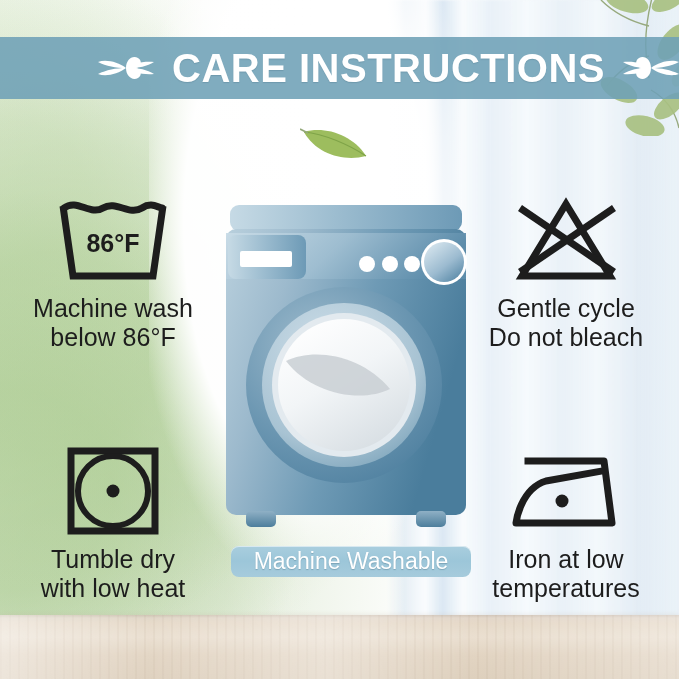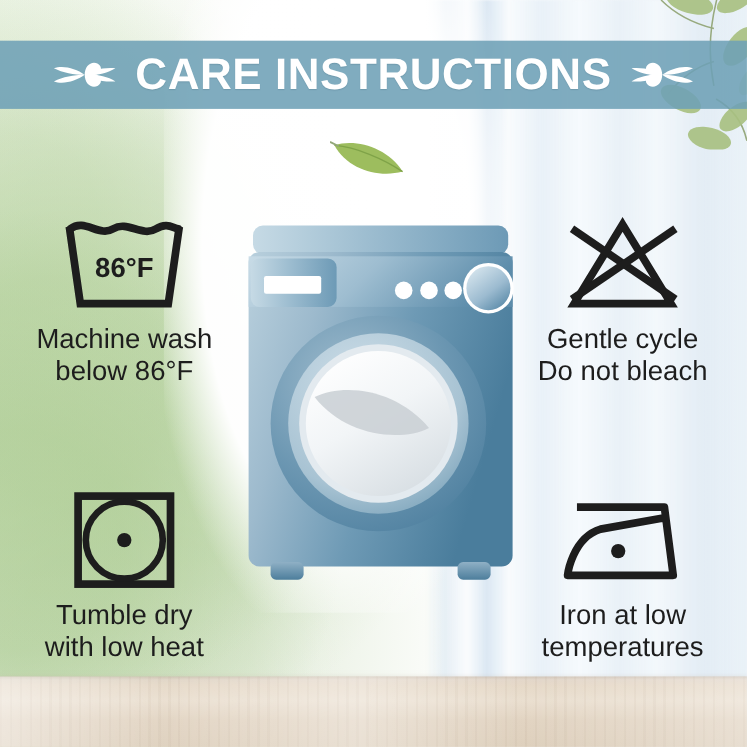--- a/index.html
+++ b/index.html
@@ -70,21 +70,21 @@
   }
 
   
   .leaf-cluster{position:absolute;right:-6px;top:-14px;width:140px;height:150px;}
   .float-leaf{position:absolute;left:300px;top:120px;width:70px;height:44px;}
 
   
   .banner{
     position:absolute;left:0;top:37px;width:100%;height:62px;
     background:rgba(110,160,182,0.88);
-    display:flex;align-items:center;justify-content:center;gap:18px;
+    display:flex;align-items:center;justify-content:flex-end;gap:18px;
   }
   .banner-title{
     color:#ffffff;
     font-size:40px;
     font-weight:bold;
     letter-spacing:0.5px;
     line-height:1;
     white-space:nowrap;
     text-shadow:0 1px 1px rgba(60,100,120,0.25);
   }
@@ -247,20 +247,23 @@
     <circle cx="122" cy="182" r="98" fill="url(#ringG)"></circle>
     <circle cx="122" cy="182" r="82" fill="url(#ring2G)"></circle>
     <circle cx="122" cy="182" r="72" fill="#e3eaef"></circle>
     <circle cx="122" cy="182" r="66" fill="url(#glassG)"></circle>
     <path d="M64 158 C92 144, 140 152, 168 186 C140 200, 90 192, 64 158 Z" fill="#c9cfd4" opacity="0.85"></path>
 
     <rect x="24" y="308" width="30" height="16" rx="5" fill="url(#footG)"></rect>
     <rect x="194" y="308" width="30" height="16" rx="5" fill="url(#footG)"></rect>
   </svg>
 
+  <div class="badge">
+    <span class="badge-text">Machine Washable</span>
+  </div>
 
   <div class="cell" id="cell-wash">
     <div class="sym">
       <svg width="120" height="92" viewBox="0 0 120 92">
         <path d="M10 12 L20 82 L100 82 L110 12" fill="none" stroke="#1d1d1d" stroke-width="7" stroke-linejoin="miter"></path>
         <path d="M11 14 C24 4, 37 22, 50 14 C63 6, 76 22, 89 14 C98 8, 104 13, 109 14" fill="none" stroke="#1d1d1d" stroke-width="7" stroke-linecap="round"></path>
         <text class="basin-temp" x="60" y="58" text-anchor="middle">86°F</text>
       </svg>
     </div>
     <div class="lbl">

